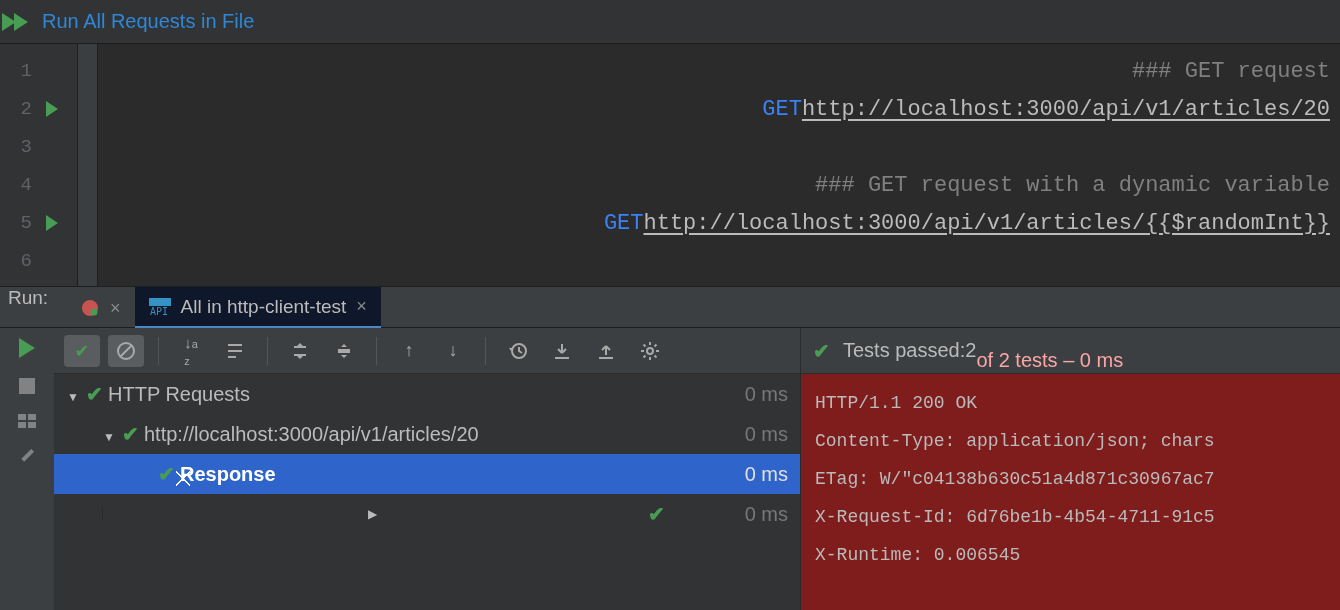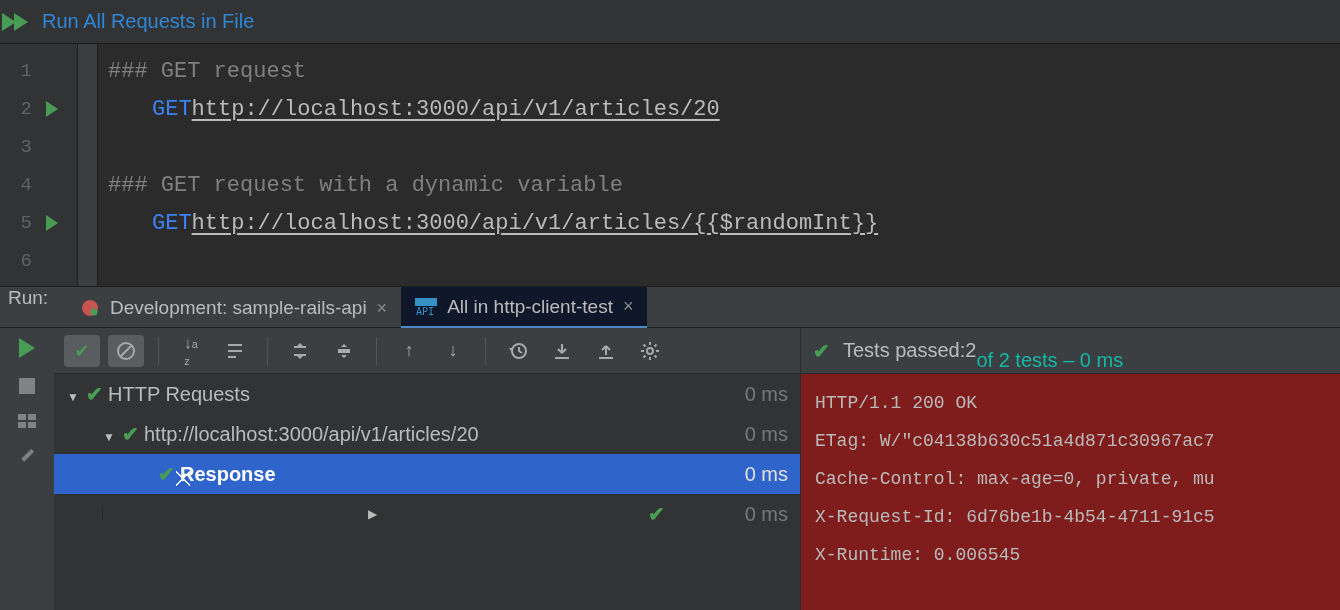--- a/index.html
+++ b/index.html
@@ -14,21 +14,21 @@
   .runbar a { color:#2f87d6; text-decoration:none; font-size:20px;}
 
   
   .editor { display:flex; height:242px; background:#2b2b2b; }
   .gutter { width:78px; background:#313335; border-right:1px solid #1e1e1e; padding-top:8px;}
   .gutter .row { height:38px; display:flex; align-items:center; }
   .gutter .ln { width:38px; text-align:right; color:#606366; font-size:19px; padding-right:6px;}
   .gutter .play { width:0;height:0;border-top:8px solid transparent;border-bottom:8px solid transparent;border-left:12px solid #499c54; margin-left:8px;}
   .caretcol { width:20px; background:#3b3e40; border-right:1px solid #1e1e1e;}
   .code { flex:1; padding:8px 10px 0 10px; }
-  .code .line { height:38px; display:flex; align-items:center; font-size:22px; }
+  .code .line { height:38px; display:flex; align-items:center; font-size:22px;justify-content:flex-end; }
   .cmt { color:#808080; }
   .kw  { color:#3b82f6;margin-left:44px; }
   .url { color:#bbb; text-decoration: underline; text-underline-offset:4px;}
 
   
   .runhdr { display:flex; align-items:flex-start; height:42px; background:#3c3f41; border-top:1px solid #1e1e1e; border-bottom:1px solid #1e1e1e;}
   .runlabel { color:#bbb; width:66px; padding-left:8px; font-size:19px;}
   .tab { display:flex; align-items:center; gap:10px; padding:0 14px; height:42px; cursor:pointer; color:#bbb; font-size:19px;}
   .tab.active { border-bottom:3px solid #4a88c7; background:#0f172a;}
   .tab .x { color:#8a8c8e; font-size:18px;}
@@ -63,21 +63,21 @@
   .cursor::after{ content:""; position:absolute; left:-4px; top:6px; width:14px; height:20px;
       background:
         linear-gradient(45deg, transparent 48%, #fff 48% 55%, transparent 55%) ,
         linear-gradient(-45deg, transparent 48%, #fff 48% 55%, transparent 55%);
   }
 
   
   .right { width:540px; display:flex; flex-direction:column; border-left:1px solid #2b2b2b;}
   .statusbar { height:46px; display:flex; align-items:center; padding-left:12px; background:#3c3f41; border-bottom:1px solid #2b2b2b; font-size:20px;}
   .statusbar .ok{margin-right:8px;}
-  .statusbar .dim{color:#14b8a6;margin-top:20px;}
+  .statusbar .dim{color:#fca5a5;margin-top:20px;}
   .respout { flex:1; background:#7f1d1d; padding:10px 0 0 14px; font-size:18px; line-height:38px; color:#bababa; white-space:nowrap; overflow:hidden;}
 </style>
 </head>
 <body>
 
 <div class="runbar">
   <span class="double-play">
     <span class="play1"></span>
       <span class="play2"></span>
   </span>
@@ -131,21 +131,20 @@
 </div>
 
 <div class="runhdr">
   <div class="runlabel">Run:</div>
   <div id="tabs" style="display:flex;">
       <div class="tab">
         <svg width="20" height="20">
           <circle cx="10" cy="10" r="8" fill="#c75450"></circle>
           <circle cx="14" cy="14" r="3.5" fill="#499c54"></circle>
         </svg>
-        <span>Development: sample-rails-api</span>
         <span class="x">×</span>
       </div>
       <div class="tab active">
         <svg width="22" height="18">
           <rect x="0" y="0" width="22" height="8" fill="#3592c4"></rect>
           <text x="1" y="17" font-size="10" fill="#3592c4" font-family="monospace">API</text>
         </svg>
         <span>All in http-client-test</span>
         <span class="x">×</span>
       </div>
@@ -266,19 +265,19 @@
 
   <div class="right">
     <div class="statusbar">
       <span class="ok">✔</span>
       <span>Tests passed: </span>
       <span>2</span>
       <span class="dim"> of 2 tests – 0 ms</span>
     </div>
     <div class="respout mono" id="respout">
         <div>HTTP/1.1 200 OK</div>
+        <div>Content-Type: application/json; chars</div>
         <div>ETag: W/"c04138b630c51a4d871c30967ac7</div>
-        <div>Cache-Control: max-age=0, private, mu</div>
         <div>X-Request-Id: 6d76be1b-4b54-4711-91c5</div>
         <div>X-Runtime: 0.006545</div>
       </div>
   </div>
 </div>
 
 </body></html>

